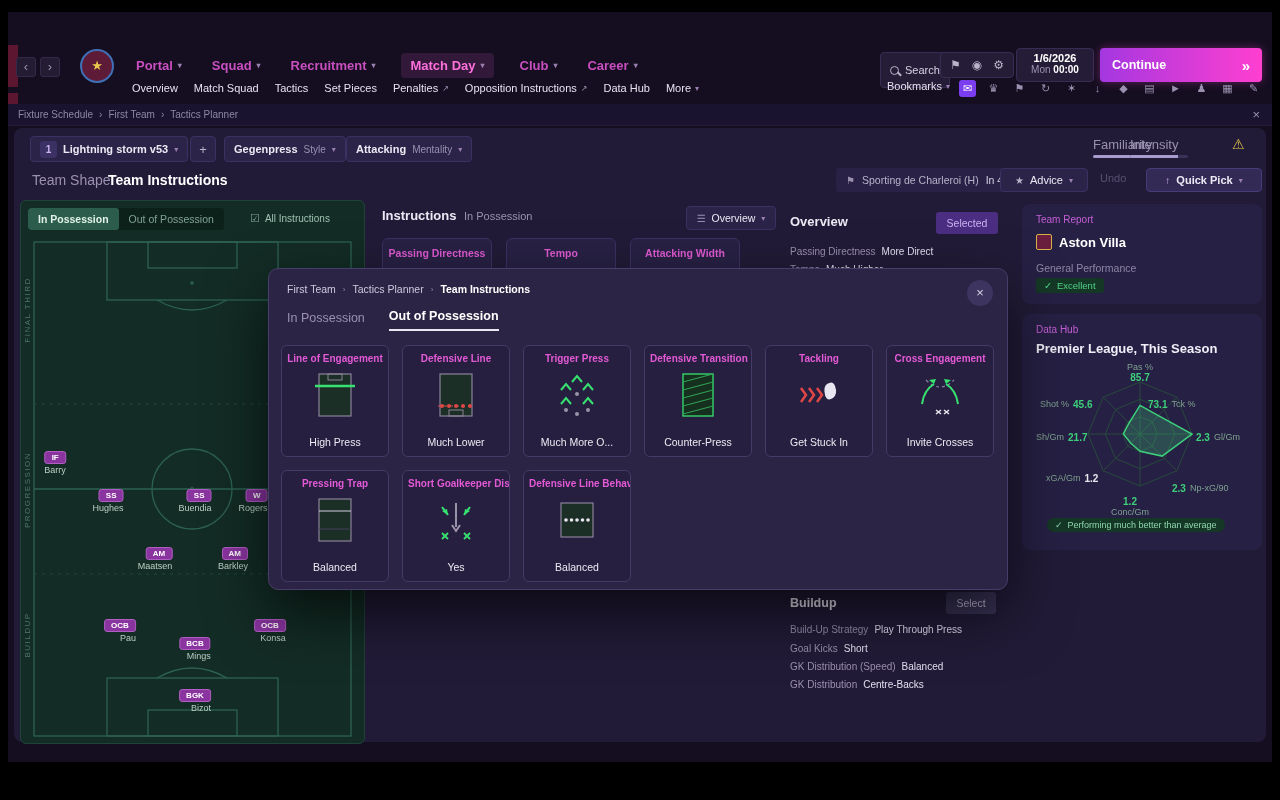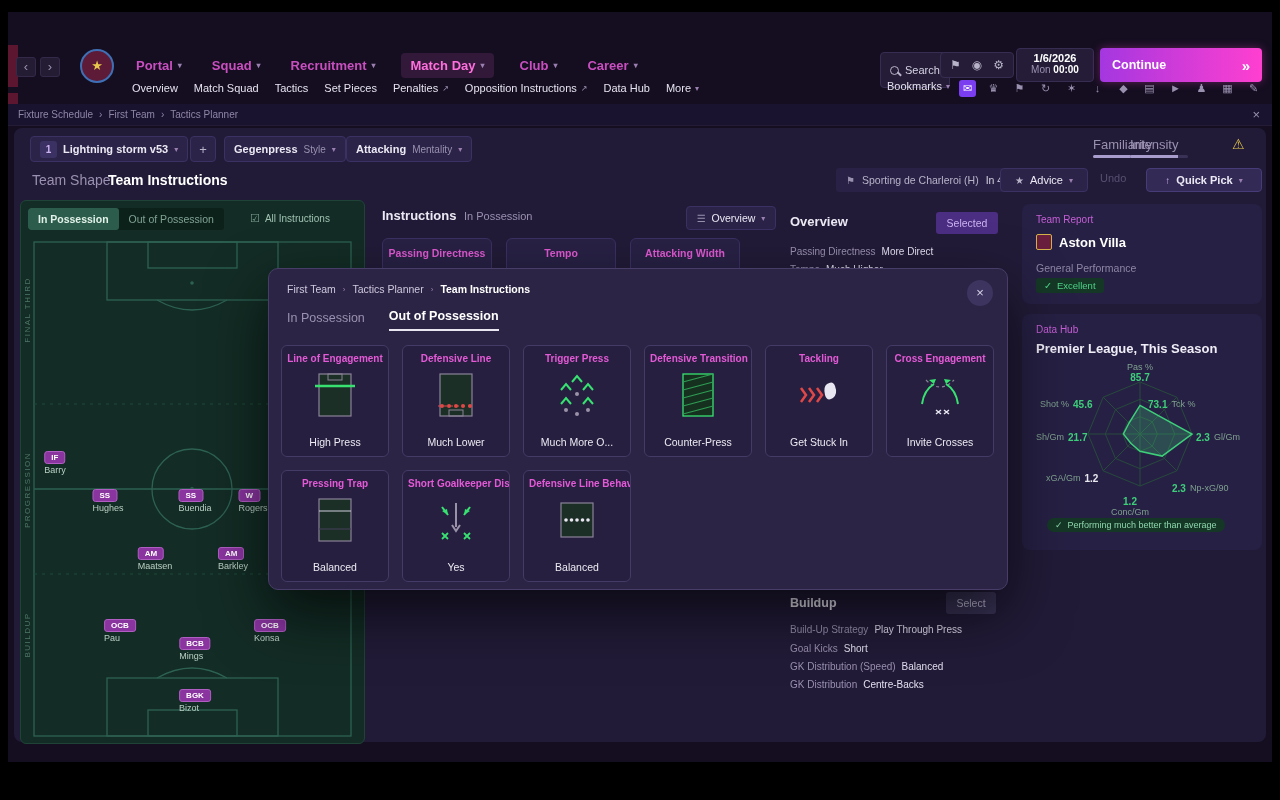--- a/index.html
+++ b/index.html
@@ -46,21 +46,21 @@
   .warn{position:absolute;color:#e8c84a;font-size:14px}
   .tab1{position:absolute;font-size:14px;cursor:pointer}
   .fixchip{position:absolute;display:flex;align-items:center;gap:7px;height:24px;background:#2a2246;border-radius:3px;padding:0 10px}
   .btn{position:absolute;display:flex;align-items:center;justify-content:center;gap:6px;height:24px;background:#2b2348;border:1px solid #3b3162;border-radius:4px;cursor:pointer}
   
   #pitch-panel{position:absolute;left:20px;top:200px;width:345px;height:544px;background:#132c25;border:1px solid #1f4437;border-radius:6px}
   .seg{position:absolute;left:28px;top:208px;height:22px;display:flex;background:#0d211b;border-radius:3px;overflow:hidden}
   .seg div{padding:0 10px;font-size:10.5px;line-height:22px;color:#7fa293;cursor:pointer}
   .seg .on{background:#2c5c4b;color:#e2f2ea;border-radius:3px;font-weight:bold}
   .allinstr{position:absolute;left:250px;top:212px;display:flex;align-items:center;gap:5px;cursor:pointer}
-  .player{position:absolute;transform:translateX(-50%);text-align:left;z-index:3;cursor:pointer}
+  .player{position:absolute;transform:translateX(-50%);text-align:right;z-index:3;cursor:pointer}
   .chip{display:inline-block;background:#8a34a0;border:1px solid #b05ec2;color:#fff;font-size:8px;font-weight:bold;padding:1px 6px;border-radius:3px}
   .pname{color:#b9cfc4;font-size:9px;margin-top:1px}
   
   .icard{position:absolute;top:238px;width:110px;height:160px;background:#282145;border:1px solid #3a3162;border-radius:6px;cursor:pointer}
   .icard .t{margin-top:8px;text-align:center;color:#e05ad2;font-size:10.5px;font-weight:bold;white-space:nowrap;overflow:hidden;padding:0 4px}
   .kv{position:absolute;display:flex;gap:6px;font-size:10px}
   .kv .k{color:#9a91b0}.kv .v{color:#e3dff0}
   .selbtn{position:absolute;height:22px;border-radius:3px;font-size:10.5px;display:flex;align-items:center;justify-content:center;cursor:pointer}
   
   .side-card{position:absolute;left:1022px;width:240px;background:#262044;border-radius:8px}

